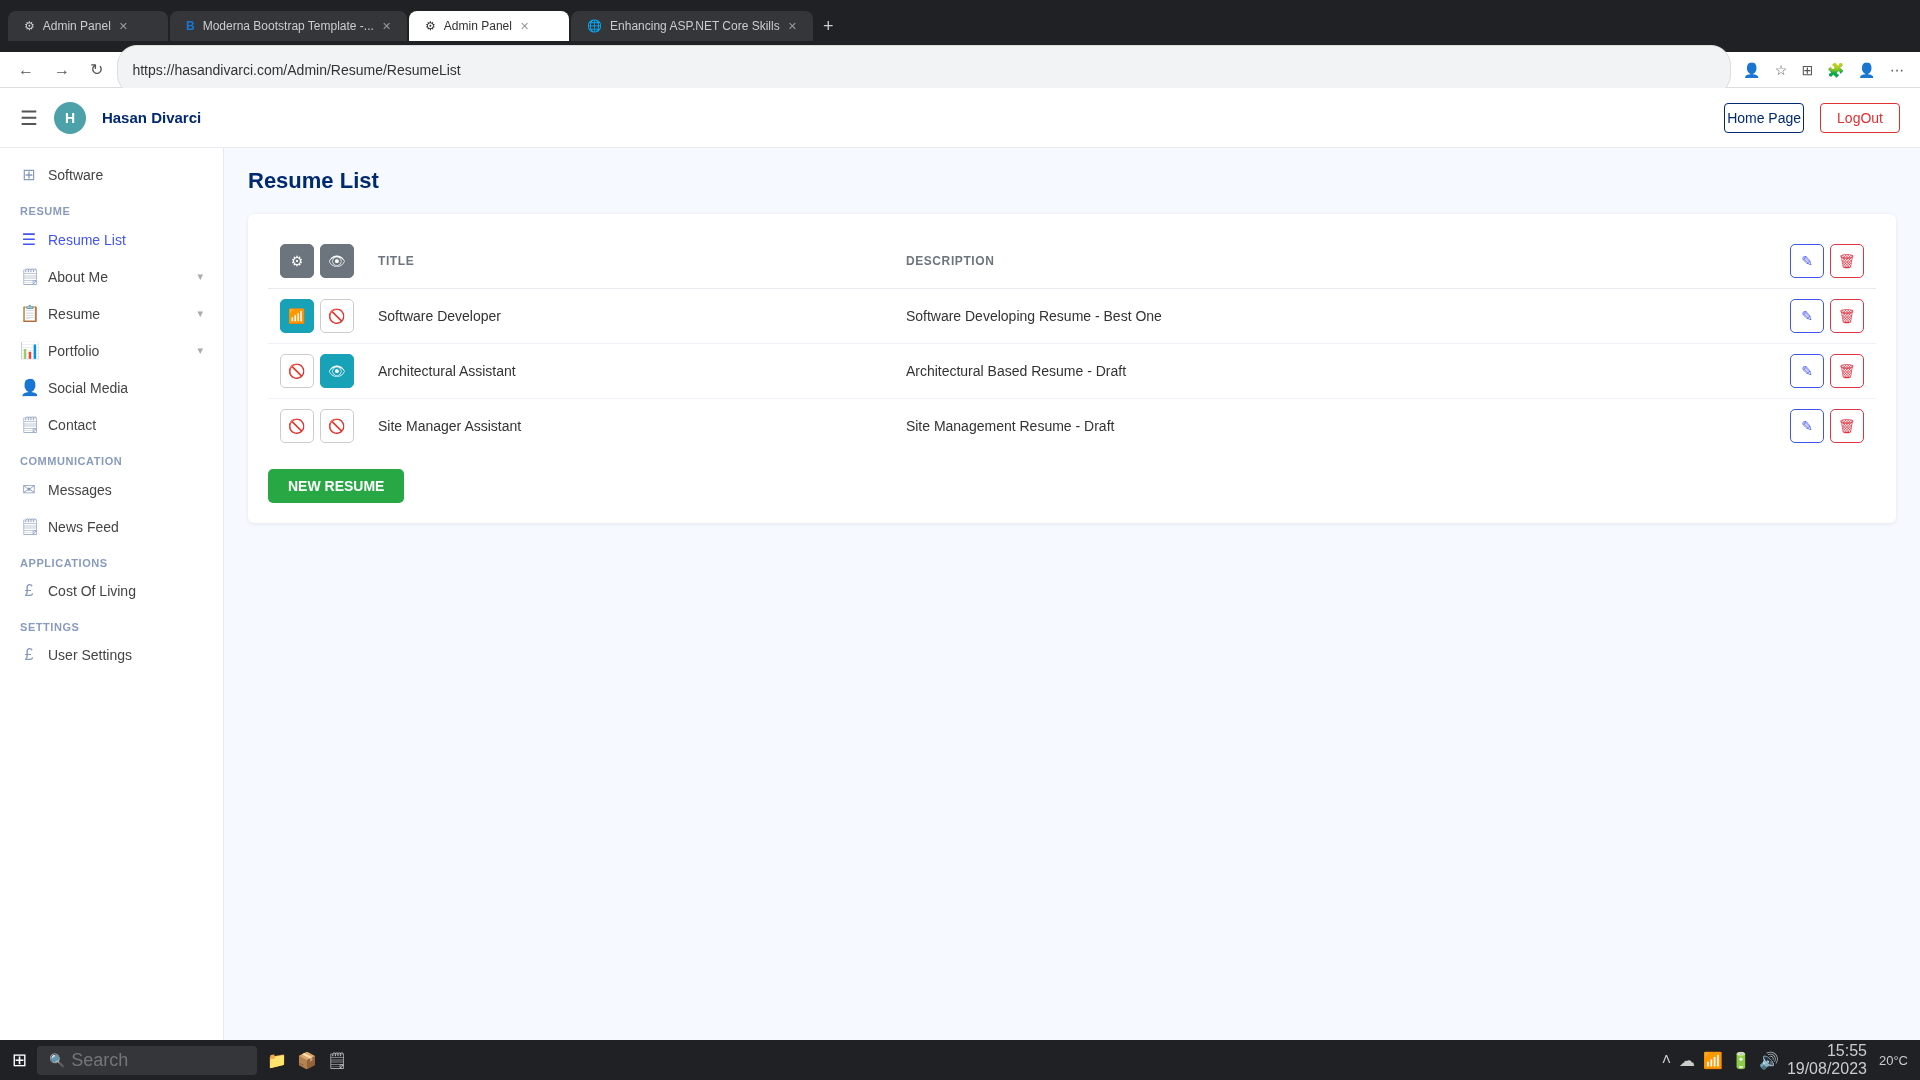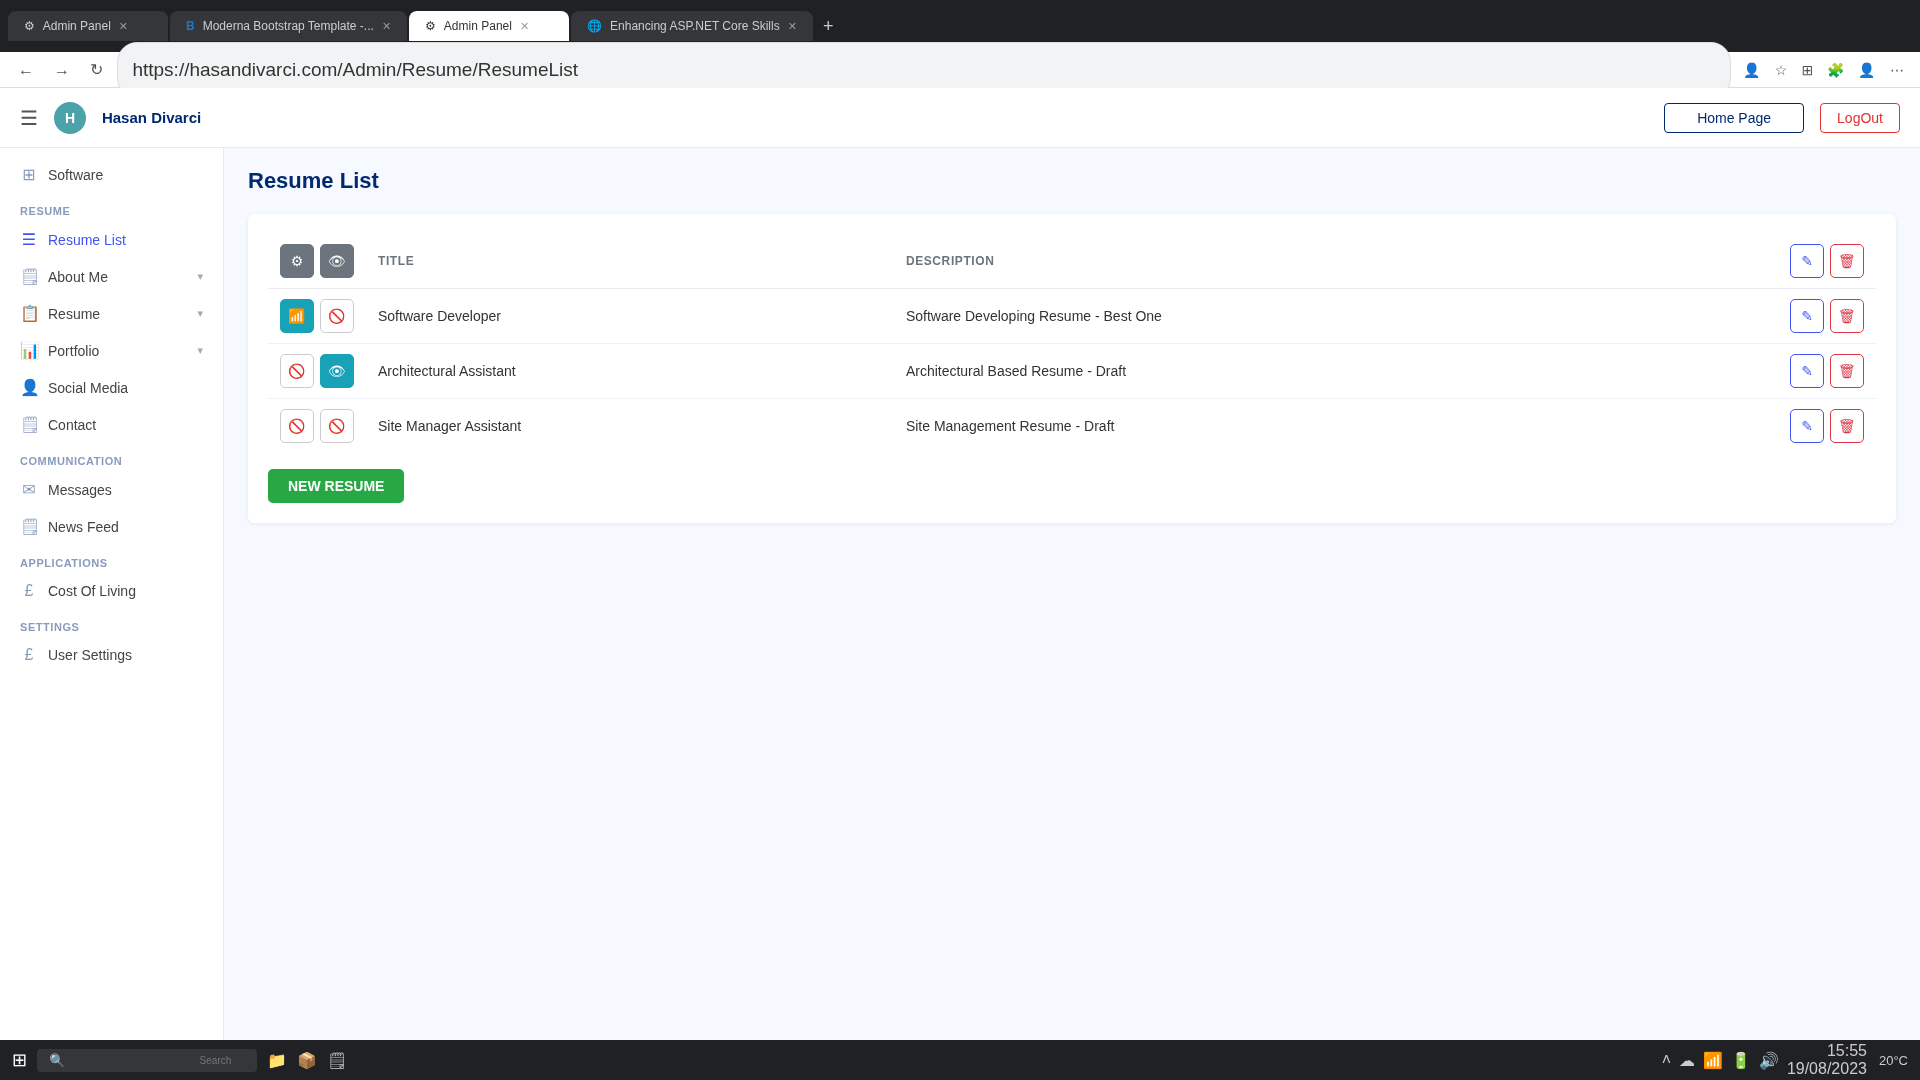--- a/index.html
+++ b/index.html
@@ -7,41 +7,41 @@
 
     
     .browser-chrome { background: #202124; height: 52px; display: flex; align-items: center; padding: 0 8px; gap: 4px; }
     .browser-tab { background: #35363a; border-radius: 8px 8px 0 0; padding: 8px 16px; color: #ccc; font-size: 12px; display: flex; align-items: center; gap: 8px; min-width: 160px; }
     .browser-tab.active { background: #fff; color: #333; }
     .tab-close { cursor: pointer; color: #999; font-size: 11px; }
     .browser-tabs { display: flex; align-items: flex-end; gap: 2px; }
     .new-tab-btn { color: #ccc; background: none; border: none; font-size: 18px; cursor: pointer; padding: 4px 8px; }
     .browser-controls { background: #fff; height: 36px; display: flex; align-items: center; padding: 0 12px; gap: 8px; border-bottom: 1px solid #ddd; }
     .nav-btn { background: none; border: none; color: #555; font-size: 16px; cursor: pointer; padding: 4px 6px; }
-    .address-bar { flex: 1; background: #f1f3f4; border: 1px solid #ddd; border-radius: 20px; padding: 16px 14px; font-size: 19px; color: #333; }
+    .address-bar { flex: 1; background: #f1f3f4; border: 1px solid #ddd; border-radius: 20px; padding: 16px 14px; font-size: 14px; color: #333; }
     .browser-actions { display: flex; gap: 6px; align-items: center; }
     .browser-icon-btn { background: none; border: none; cursor: pointer; color: #555; font-size: 14px; padding: 4px; }
 
     
     .sidebar { width: 224px; background: #fff; border-right: 1px solid #e8eaf0; display: flex; flex-direction: column; overflow-y: auto; }
     .sidebar-logo { width: 32px; height: 32px; background: #4da1a9; border-radius: 50%; display: flex; align-items: center; justify-content: center; color: white; font-weight: bold; font-size: 14px; }
 
     .sidebar-nav { padding: 8px 0; flex: 1; }
     .sidebar-section-label { font-size: 11px; font-weight: 600; color: #899bbd; text-transform: uppercase; letter-spacing: 0.05em; padding: 12px 20px 4px; }
     .sidebar-item { display: flex; align-items: center; gap: 10px; padding: 9px 20px; cursor: pointer; color: #444; font-size: 14px; text-decoration: none; }
     .sidebar-item.active { color: #4154f1; }
     .sidebar-item .icon { color: #899bbd; font-size: 16px; width: 18px; text-align: center; }
     .sidebar-item.active .icon { color: #4154f1; }
     .sidebar-item .chevron { margin-left: auto; font-size: 11px; color: #aaa; }
 
     
     .topbar { background: #fff; height: 60px; display: flex; align-items: center; padding: 0 20px; border-bottom: 1px solid #e8eaf0; gap: 16px; position: sticky; top: 0; z-index: 10; }
     .topbar-hamburger { font-size: 20px; cursor: pointer; color: #555; }
     .topbar-spacer { flex: 1; }
-    .btn-homepage { border: 1px solid #012970; color: #012970; background: white; padding: 6px 32px; border-radius: 4px; cursor: pointer; font-size: 14px; }
+    .btn-homepage { border: 1px solid #012970; color: #012970; background: white; padding: 6px 2px; border-radius: 4px; cursor: pointer; font-size: 14px; }
     .btn-logout { border: 1px solid #e03030; color: #e03030; background: white; padding: 6px 16px; border-radius: 4px; cursor: pointer; font-size: 14px; }
 
     
     .main-content { flex: 1; overflow-y: auto; padding: 20px 24px; }
     .page-title { font-size: 22px; font-weight: 600; color: #012970; margin-bottom: 20px; }
 
     
     .card { background: #fff; border-radius: 6px; box-shadow: 0 1px 4px rgba(0,0,0,0.08); padding: 20px; }
 
     
@@ -65,21 +65,21 @@
 
     
     .footer { background: #fff; border-top: 1px solid #e8eaf0; padding: 14px; text-align: center; font-size: 13px; color: #666; }
     .footer a { color: #4154f1; text-decoration: none; }
     .footer strong { color: #333; }
 
     
     .taskbar { background: #202124; height: 40px; display: flex; align-items: center; padding: 0 12px; gap: 10px; position: fixed; bottom: 0; left: 0; right: 0; }
     .taskbar-start { color: white; font-size: 18px; }
     .taskbar-search { background: #35363a; border: none; border-radius: 4px; padding: 4px 12px; color: #ccc; font-size: 13px; width: 220px; display: flex; align-items: center; gap: 6px; }
-    .taskbar-search input { background: none; border: none; color: #ccc; font-size: 10px; outline: none; width: 160px; text-align: right; }
+    .taskbar-search input { background: none; border: none; color: #ccc; font-size: 18px; outline: none; width: 160px; }
     .taskbar-icons { display: flex; gap: 8px; align-items: center; margin-left: auto; }
     .taskbar-clock { color: #ccc; font-size: 16px; text-align: right; }
     .tray-icon { color: #ccc; font-size: 16px; cursor: pointer; }
 
     .app-wrapper { display: flex; flex-direction: column; height: calc(1080px - 88px - 40px); }
     .content-area { display: flex; flex: 1; overflow: hidden; }
   </style>
 </head>
 <body>
 

